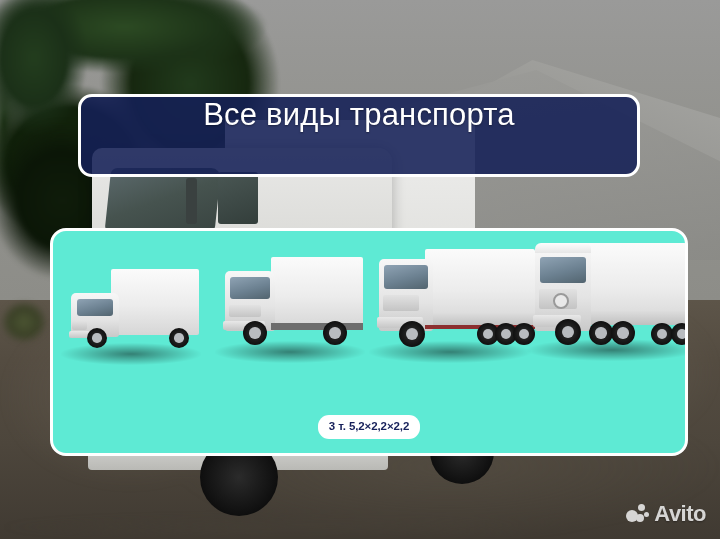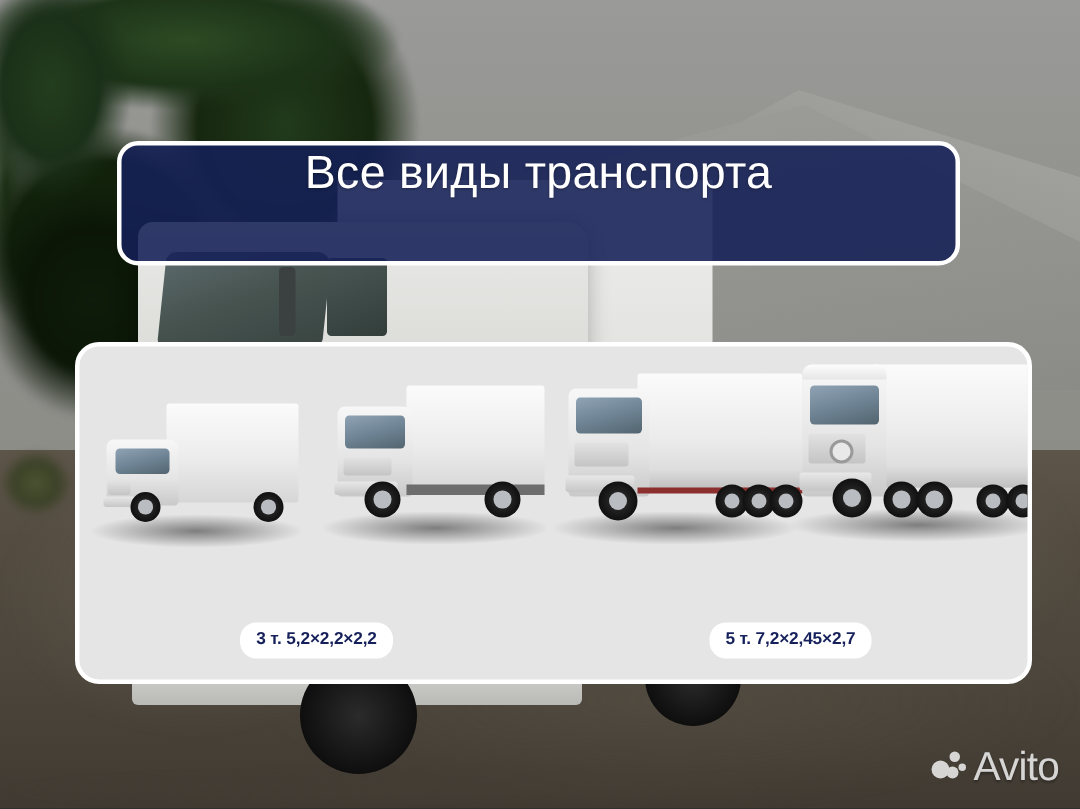--- a/index.html
+++ b/index.html
@@ -168,21 +168,21 @@
   }
 
   
   .panel {
     position: absolute;
     left: 50px; top: 228px;
     width: 638px; height: 228px;
     box-sizing: border-box;
     border: 3px solid #ffffff;
     border-radius: 16px;
-    background: #e5e5e5;
+    background: #5eead4;
     overflow: hidden;
   }
   .truck-row {
     position: absolute;
     inset: 0;
     display: flex;
     align-items: flex-end;
   }
   .truck-cell {
     position: relative;
@@ -272,22 +272,22 @@
     display: block;
     border-radius: 50%;
     background: #efefef;
   }
   .avito-logo i.d1 { left: 0;    top: 6px;  width: 12px; height: 12px; }
   .avito-logo i.d2 { left: 12px; top: 0;    width: 7px;  height: 7px; }
   .avito-logo i.d3 { left: 10px; top: 10px; width: 8px;  height: 8px; }
   .avito-logo i.d4 { left: 18px; top: 8px;  width: 5px;  height: 5px; }
   .avito-text {
     color: #efefef;
-    font-size: 27px;
-    font-weight: normal;
+    font-size: 22px;
+    font-weight: bold;
     letter-spacing: -0.5px;
     text-shadow: 0 1px 2px rgba(0,0,0,.4);
   }
 </style>
 </head>
 <body>
 
 <div id="stage">
 
   <div class="bg">
@@ -374,23 +374,20 @@
         <div class="veh wheel" style="left:124px; top:92px; width:22px; height:22px;"></div>
         <div class="veh wheel" style="left:144px; top:92px; width:22px; height:22px;"></div>
       </div>
 
     </div>
 
     <div class="badges">
       <div class="badge-slot">
         <span class="badge">3 т. 5,2×2,2×2,2</span>
       </div>
-      <div class="badge-slot">
-        <span class="badge">5 т. 7,2×2,45×2,7</span>
-      </div>
     </div>
 
   </div>
 
   <div class="avito">
     <span class="avito-logo">
       <i class="d1"></i>
         <i class="d2"></i>
         <i class="d3"></i>
         <i class="d4"></i>

